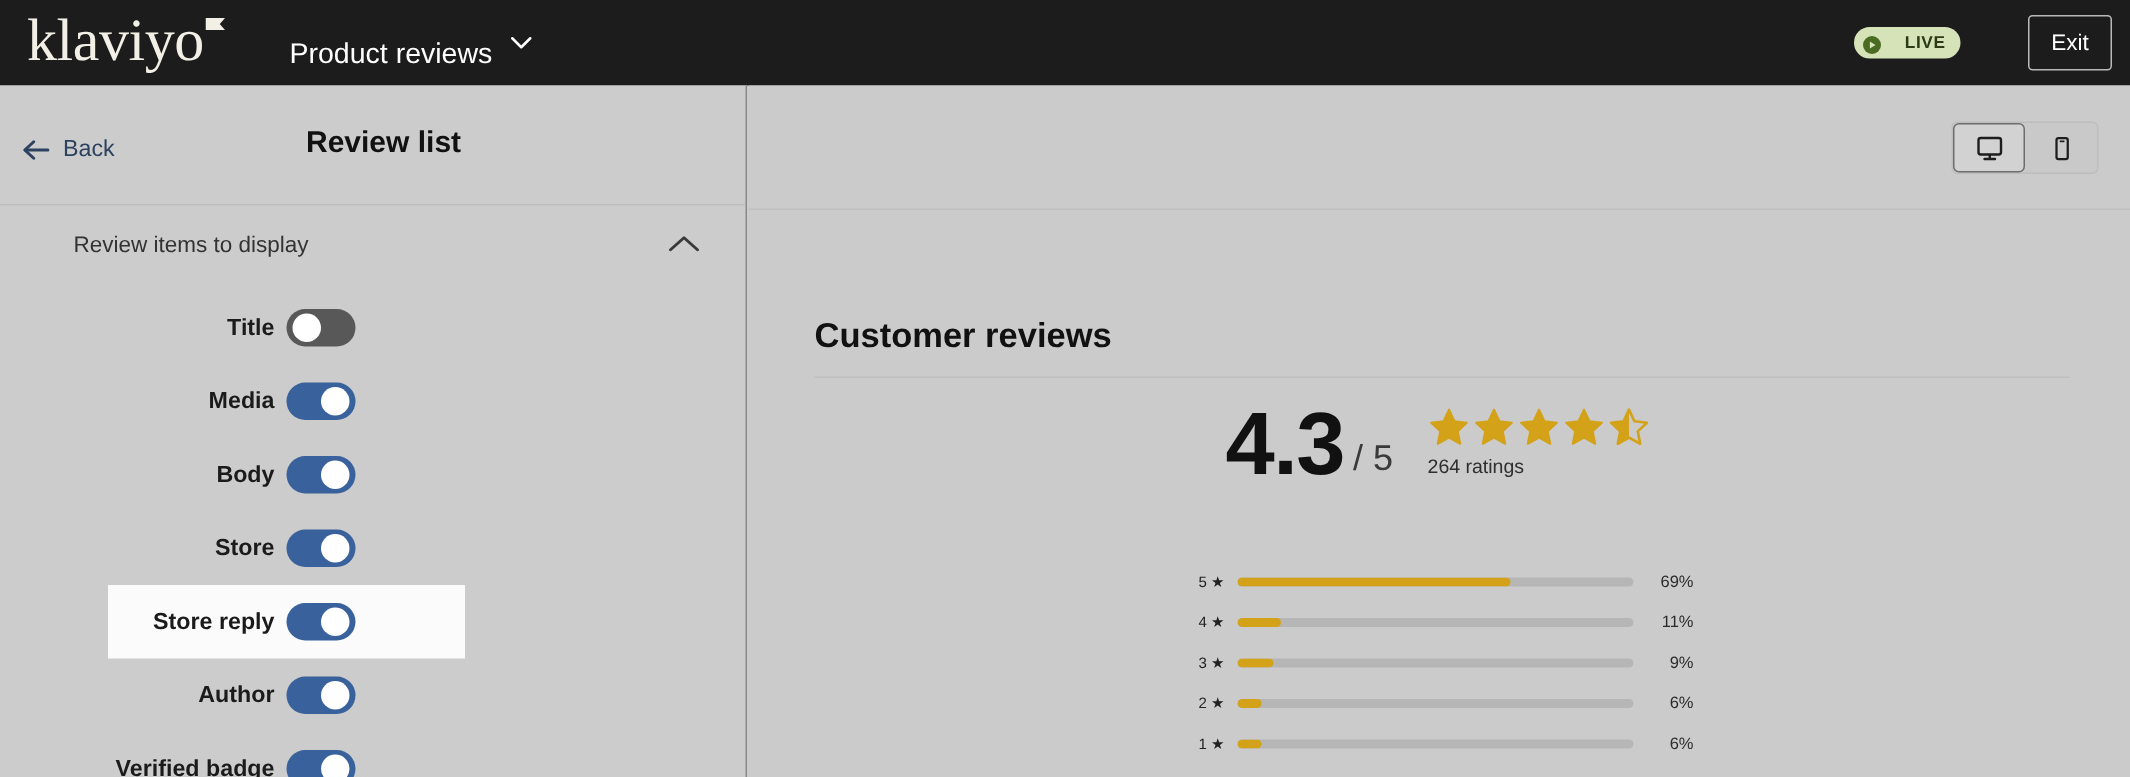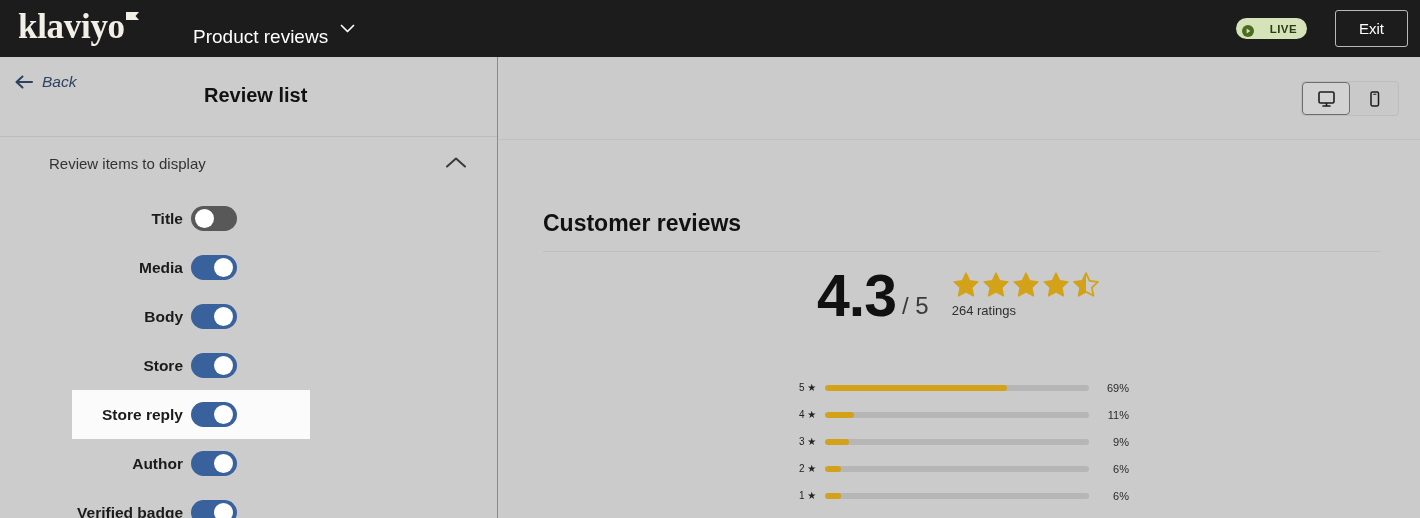--- a/index.html
+++ b/index.html
@@ -16,22 +16,22 @@
     position: absolute; left: 0; top: 0; width: 1420px; height: 57px;
     background: #1c1c1c;
     display: flex; align-items: center;
   }
   .logo-wrap {
     position: absolute; left: 18px; top: 9px;
     display: flex; align-items: flex-start;
   }
   .logo-text {
     font-family: "Liberation Serif", serif;
-    font-size: 35px; line-height: 35px;
-    color: #f2efe6; letter-spacing: -0.3px; font-weight: bold;
+    font-size: 40px; line-height: 35px;
+    color: #f2efe6; letter-spacing: -0.3px;
   }
   .logo-flag {
     position: relative; width: 14px; height: 13px; margin-left: 1px; margin-top: 3px;
   }
   .logo-flag svg { display: block; }
 
   .nav-title-wrap {
     position: absolute; left: 193px; top: 0; height: 57px;
     display: flex; align-items: center; gap: 11px;
     cursor: pointer;
@@ -47,42 +47,42 @@
     background: #d6e3b8; border-radius: 11px;
     display: flex; align-items: center; gap: 16px;
   }
   .live-dot { width: 12px; height: 12px; display: block; }
   .live-text {
     font-size: 11.5px; font-weight: 700; color: #2c3a16; letter-spacing: 0.4px;
   }
 
   .exit-btn {
     position: absolute; right: 12px; top: 10px;
-    width: 73px; height: 37px;
+    width: 56px; height: 37px;
     border: 1px solid #b9b9b9; border-radius: 3px;
     background: transparent; color: #ffffff;
     font-family: "Liberation Sans", sans-serif; font-size: 15px;
     display: flex; align-items: center; justify-content: center;
     cursor: pointer;
   }
 
   
   .sidebar {
     position: absolute; left: 0; top: 57px; width: 498px; height: 461px;
     background: #cccccc;
     border-right: 1px solid #8a8a8a;
     overflow: hidden;
   }
   .sidebar-head {
     position: relative; height: 80px;
     border-bottom: 1px solid #bdbdbd;
   }
   .back-link {
-    position: absolute; left: 14px; top: 16px;
-    display: flex; align-items: center; gap: 9px; cursor: pointer; font-style: italic;
+    position: absolute; left: 14px; top: 34px;
+    display: flex; align-items: center; gap: 9px; cursor: pointer;
   }
   .back-arrow { width: 19px; height: 16px; display: block; }
   .back-text { font-size: 15.5px; color: #2c4260; }
   .panel-title {
     position: absolute; left: 204px; top: 27px;
     font-size: 20px; font-weight: 700; color: #111111;
   }
 
   .section-head {
     position: relative; height: 52px; display: flex; align-items: center;

